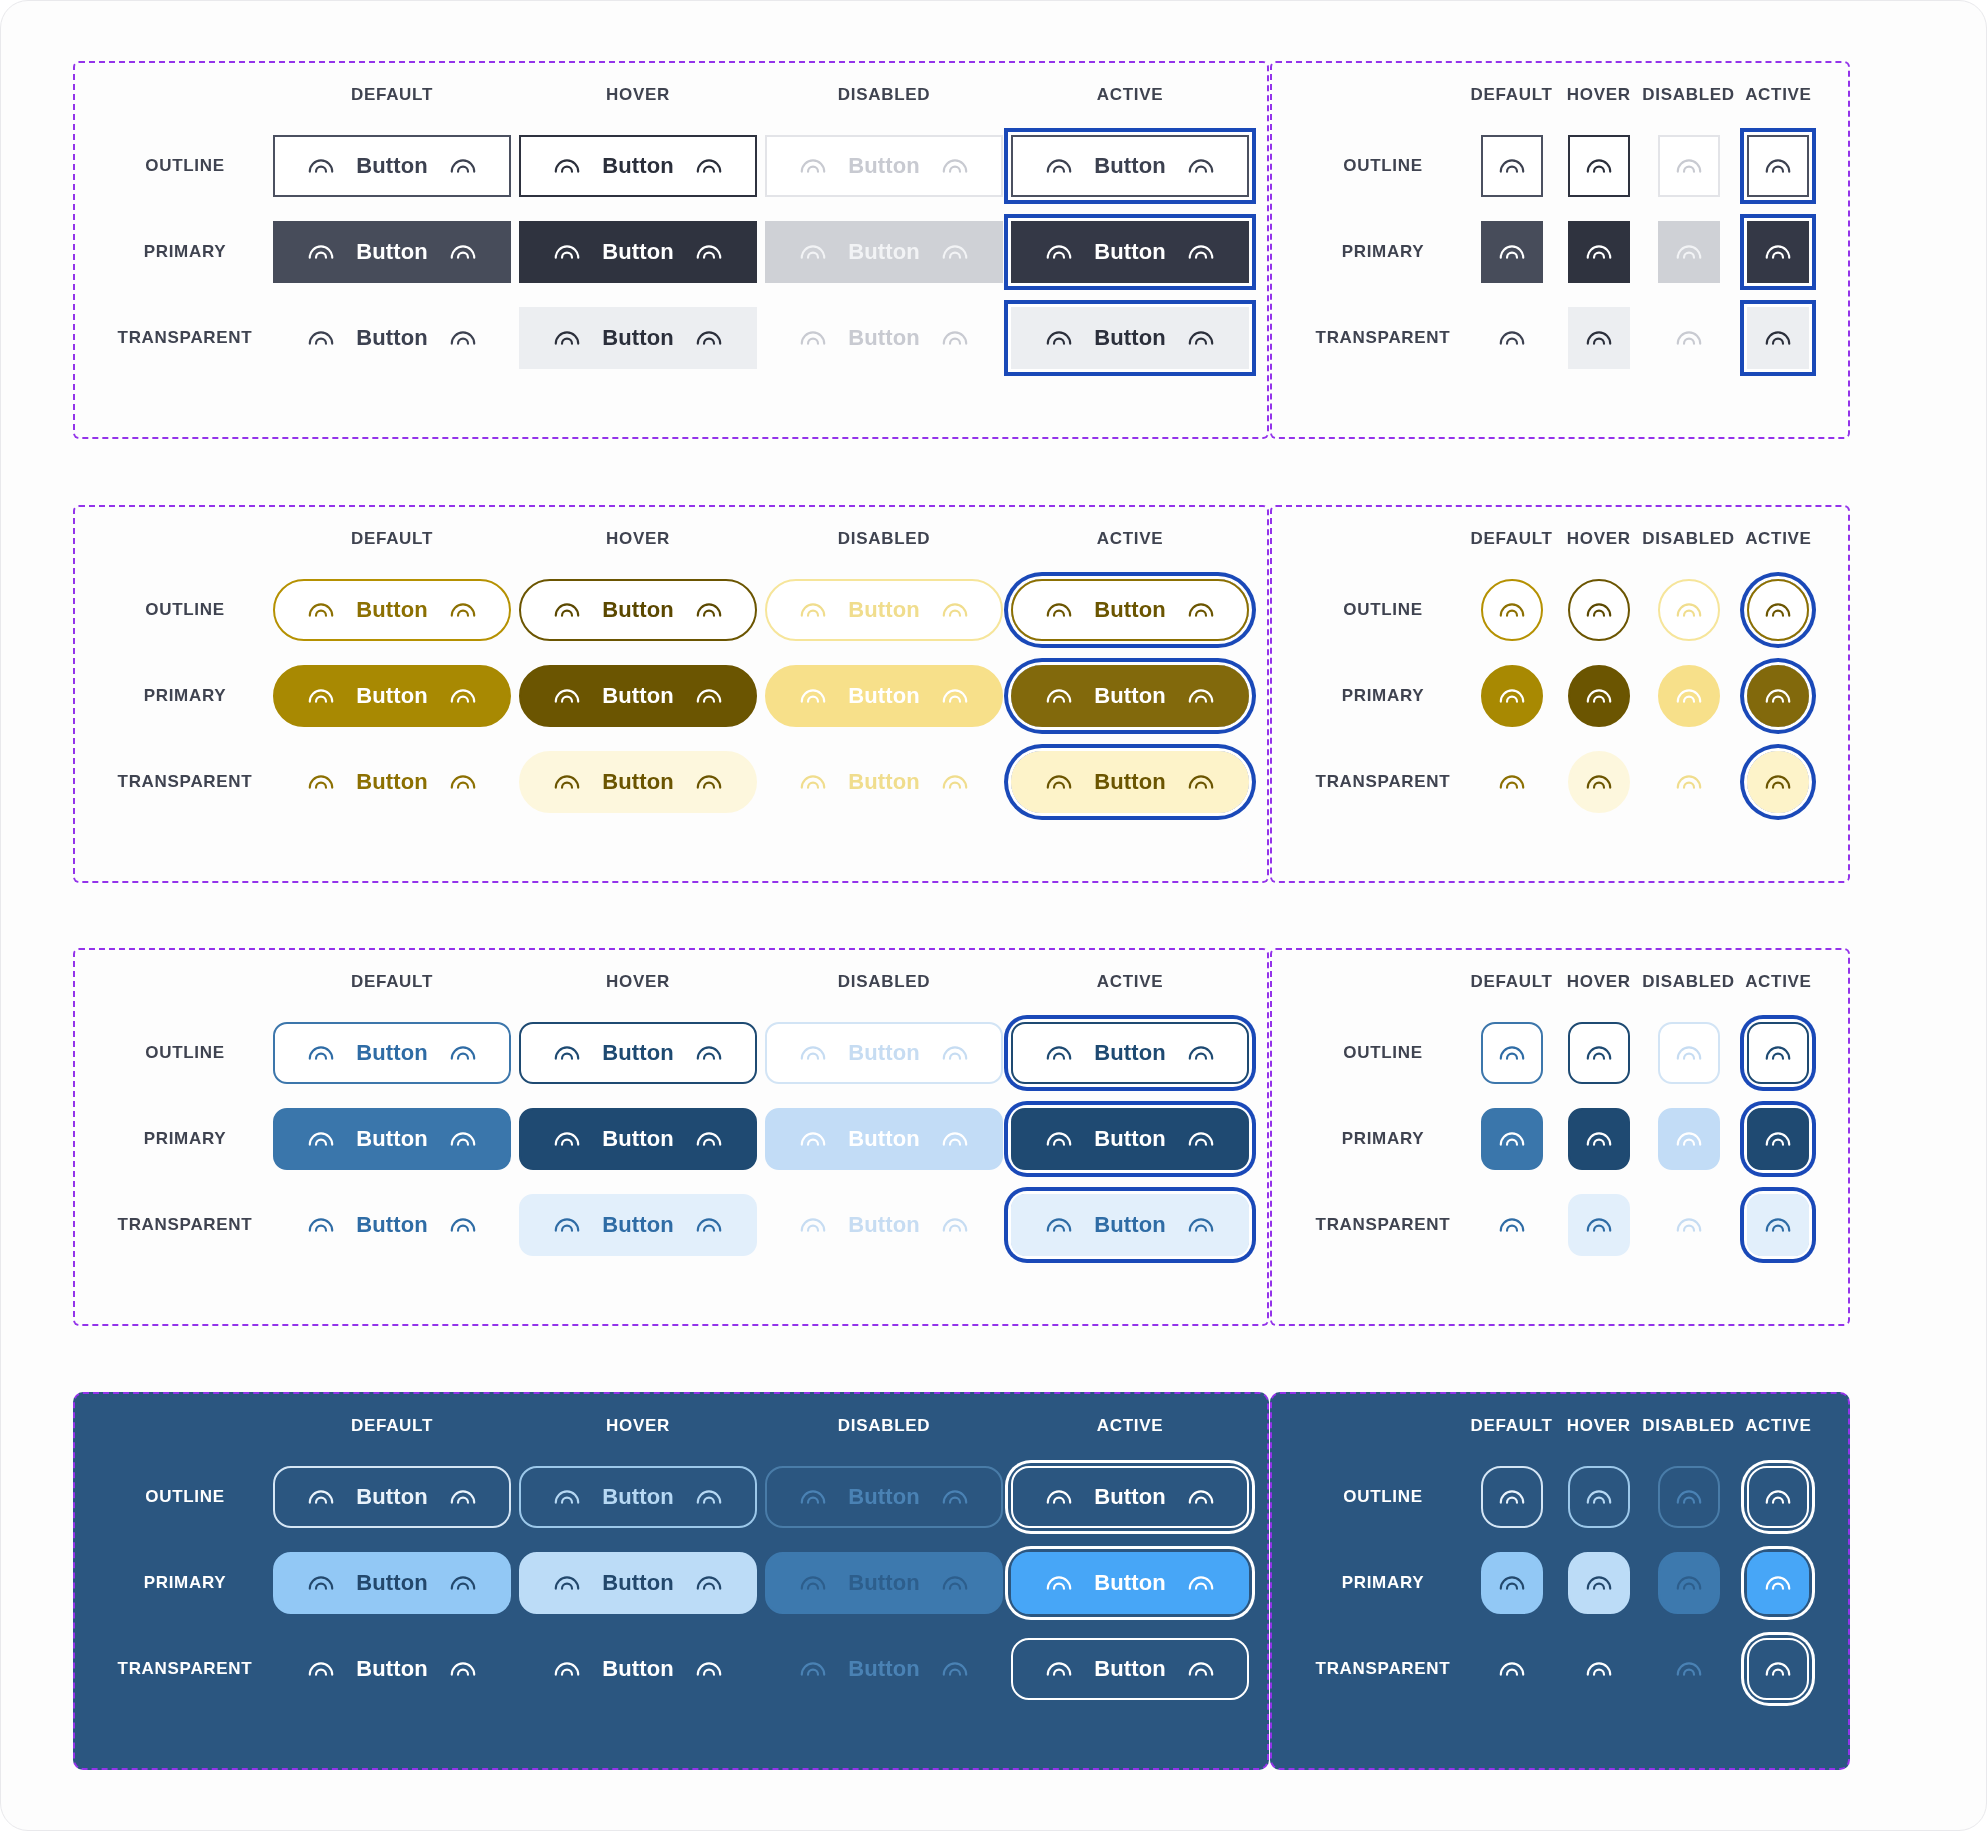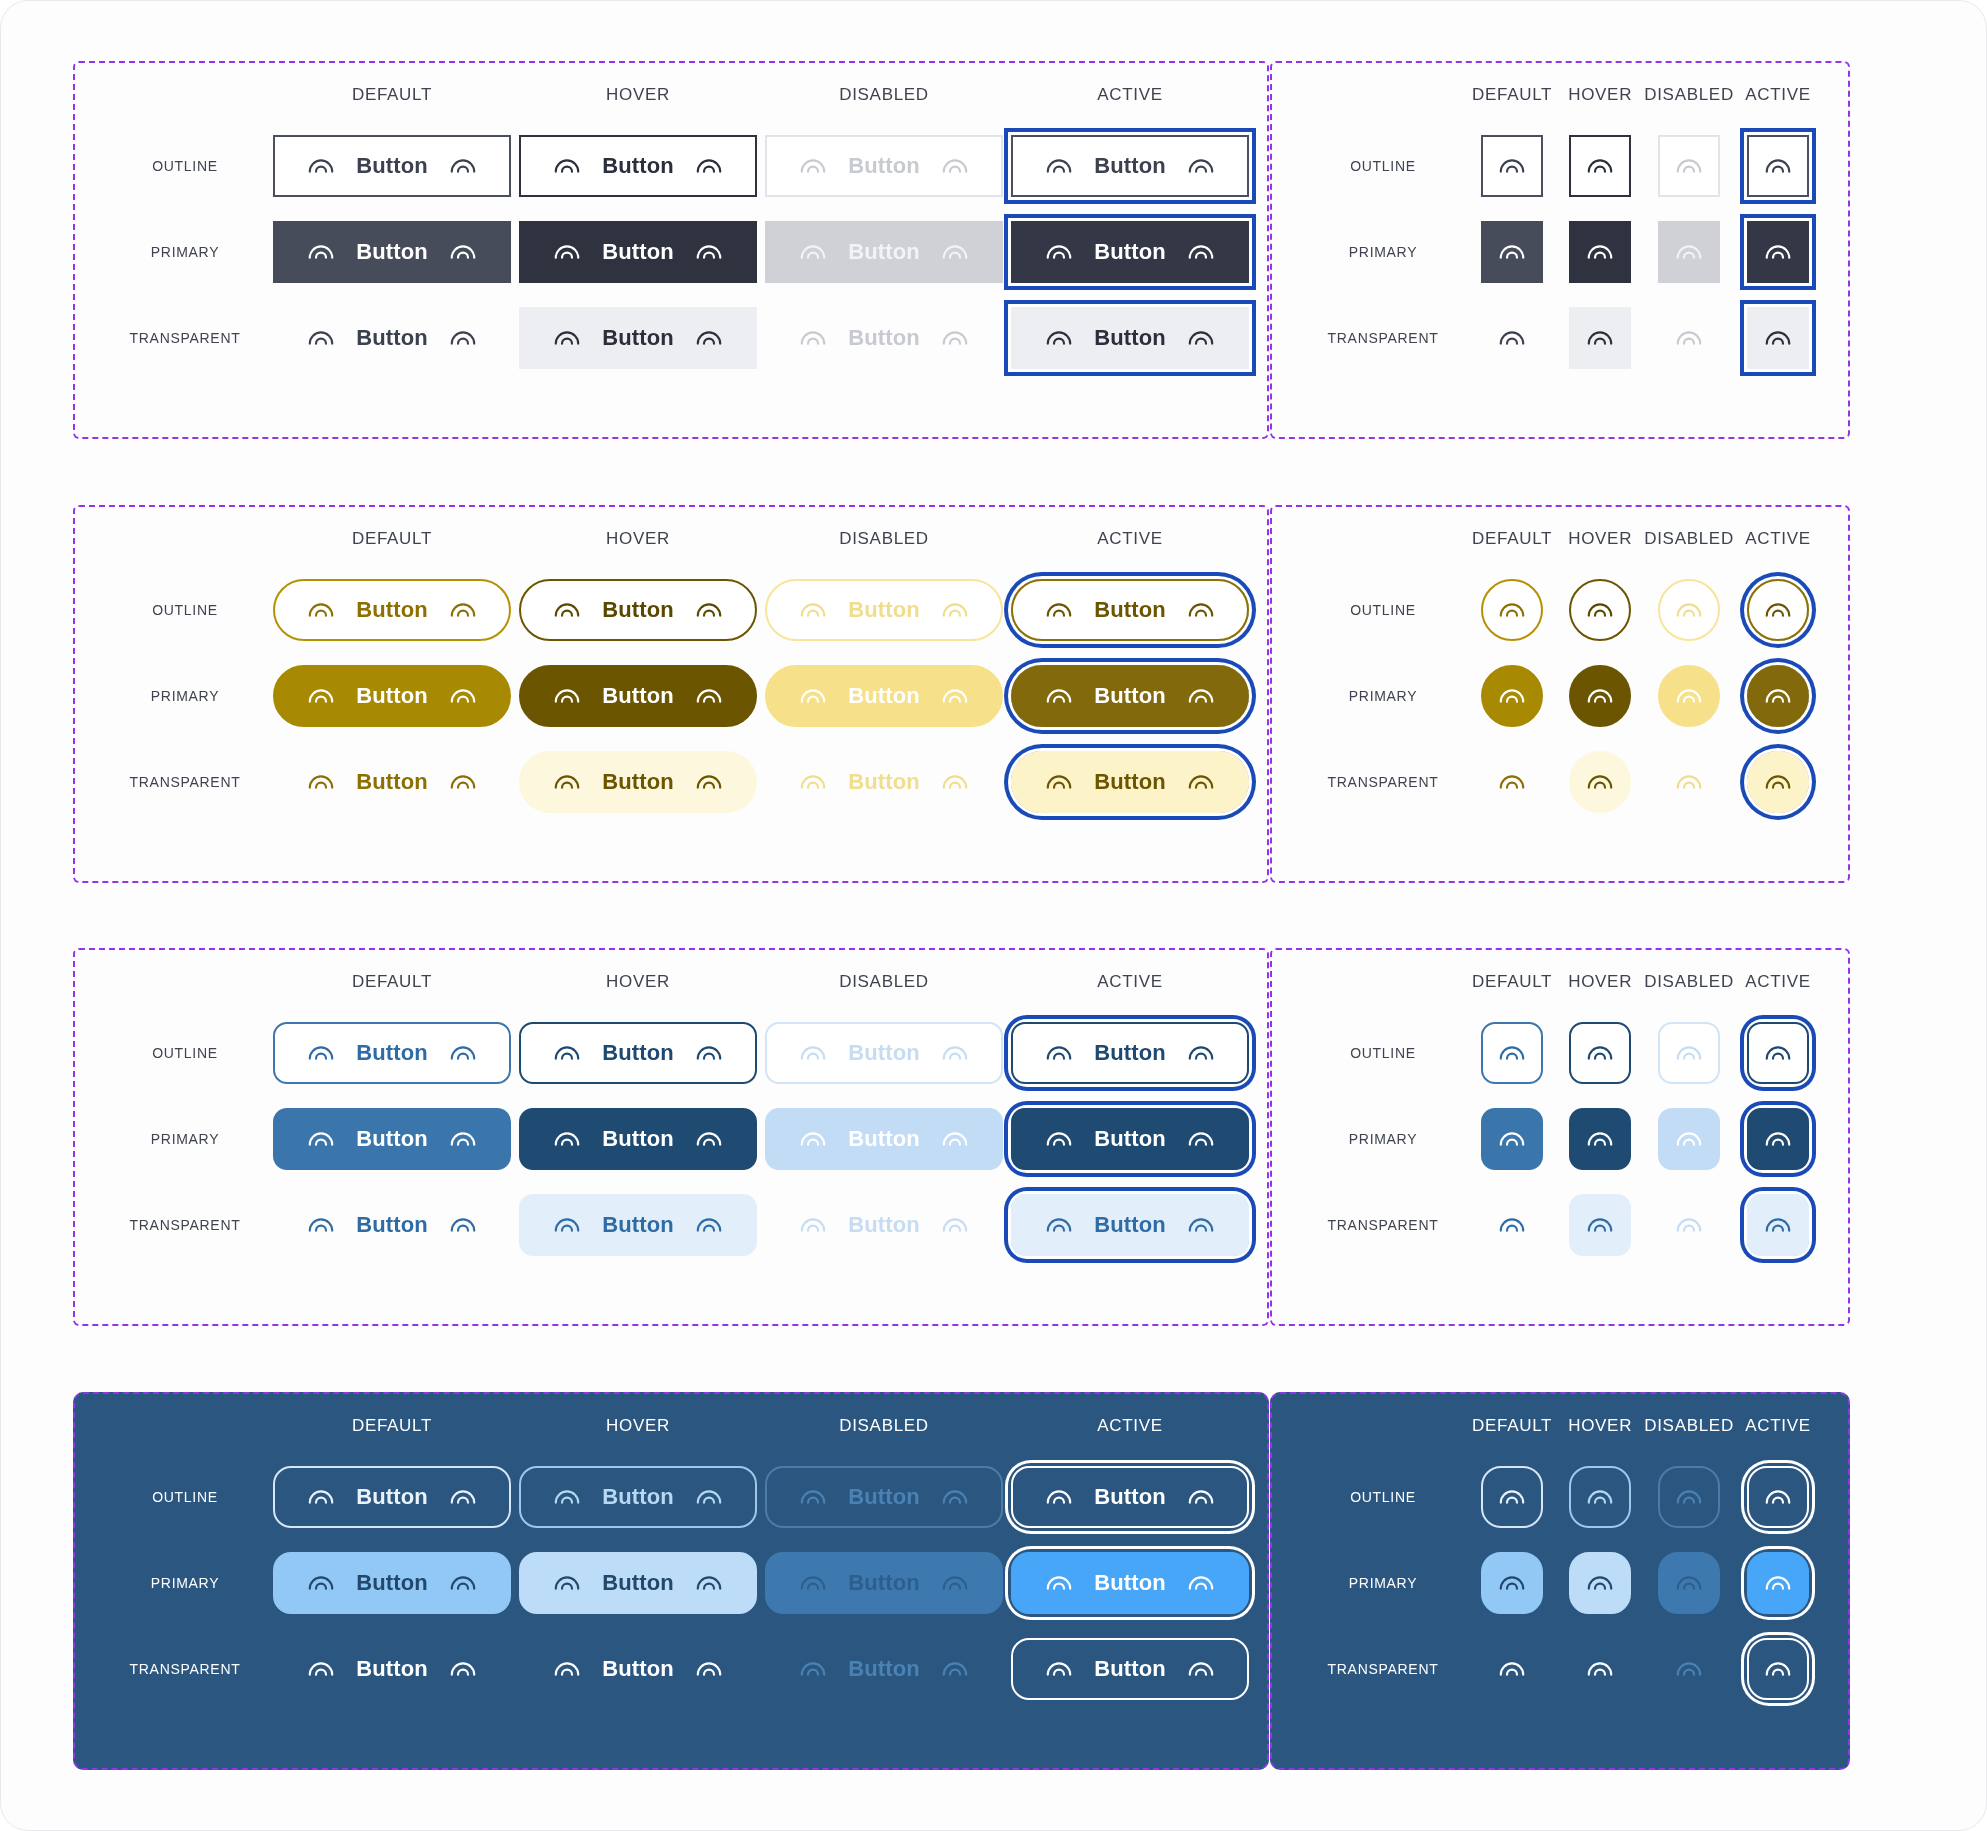--- a/index.html
+++ b/index.html
@@ -47,30 +47,30 @@
   .btn-table.labeled {
     grid-template-columns: 168px repeat(4, 1fr);
   }
   .btn-table.iconic {
     grid-template-columns: 170px repeat(4, 1fr);
   }
   .hdr {
     text-align:center;
     font-size:17px;
     letter-spacing:0.7px;
-    font-weight:400;
+    font-weight:700;
     color:#3f4350;
     padding-bottom:18px;
   }
   .panel.solid-dark .hdr { color:#ffffff; }
   .rowlabel {
     display:flex; align-items:center; justify-content:center;
-    font-size:14px;
+    font-size:17px;
     letter-spacing:0.7px;
-    font-weight:400;
+    font-weight:700;
     color:#3f4350;
   }
   .panel.solid-dark .rowlabel { color:#ffffff; }
   .cell {
     display:flex; align-items:center; justify-content:center;
     padding:12px 4px;
     min-height:86px;
   }
 
   

